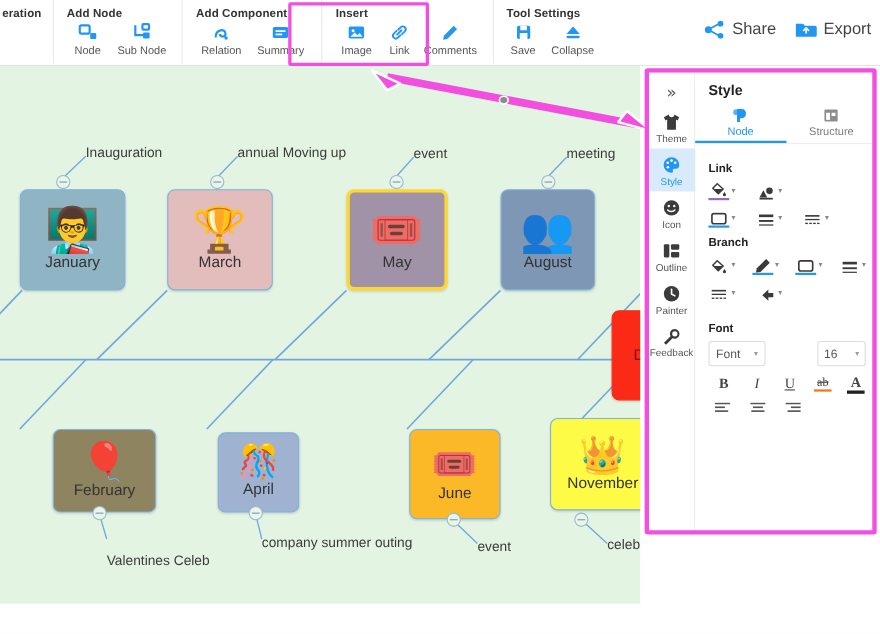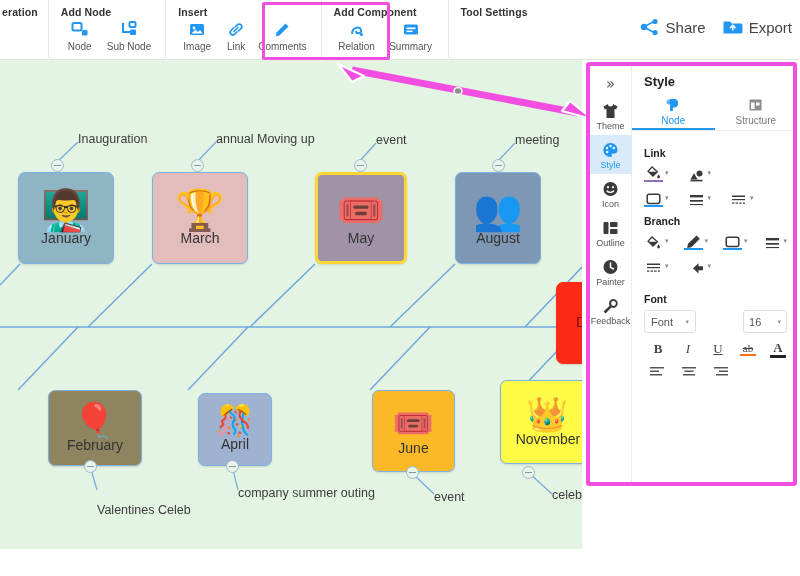--- a/index.html
+++ b/index.html
@@ -34,21 +34,21 @@
   .tb-item.disabled .ic { color:#bcd9ef; }
   .tb-item.disabled .lb { color:#bbb; }
 
   .insert-highlight {
     position:absolute; left:262px; top:2px; width:128px; height:58px;
     border:3px solid #f24fe0; border-radius:2px; pointer-events:none; z-index:6;
   }
   .tb-right {
     position:absolute; right:8px; top:18px; display:flex; align-items:center; gap:16px;
   }
-  .tb-right .ritem { display:flex; align-items:center; gap:6px; cursor:pointer; }
+  .tb-right .ritem { display:flex; gap:6px; cursor:pointer; }
   .tb-right .ritem .ic { color:#2196f3; display:flex; align-items:center;}
   .tb-right .ritem .lb { font-size:15px; color:#444; }
 
   
   .canvas {
     position:absolute; left:0; top:60px; width:582px; height:489px;
     background:#e4f4e3; overflow:hidden;
   }
   .canvas-strip {
     position:absolute; left:0; top:549px; width:582px; height:27px; background:#fff;
@@ -176,20 +176,45 @@
                 <rect x="9.5" y="1" width="6" height="5" rx="1" stroke="currentColor" stroke-width="2" fill="none"></rect>
                 <rect x="10" y="8.5" width="6" height="5.5" rx="1" fill="currentColor"></rect>
               </svg>
           </div>
           <div class="lb">Sub Node</div>
         </div>
       </div>
     </div>
 
     <div class="tb-group">
+      <div class="tb-title">Add Component</div>
+      <div class="tb-items">
+        <div class="tb-item" style="min-width:50px;">
+          <div class="ic">
+            <svg width="18" height="17" viewBox="0 0 18 17">
+                <path d="M4 13c0-7 9-9 9-3 0 3-5 3-5 0" stroke="currentColor" stroke-width="2" fill="none"></path>
+                <circle cx="13.5" cy="13.5" r="1.6" fill="currentColor"></circle>
+              </svg>
+          </div>
+          <div class="lb">Relation</div>
+        </div>
+        <div class="tb-item" style="min-width:54px;">
+          <div class="ic">
+            <svg width="18" height="17" viewBox="0 0 18 17">
+                <rect x="2" y="3.5" width="14" height="10" rx="1.5" fill="currentColor"></rect>
+                <rect x="4.5" y="6.5" width="9" height="1.6" fill="#fff"></rect>
+                <rect x="4.5" y="9.5" width="6" height="1.6" fill="#fff"></rect>
+              </svg>
+          </div>
+          <div class="lb">Summary</div>
+        </div>
+      </div>
+    </div>
+
+    <div class="tb-group">
       <div class="tb-title">Insert</div>
       <div class="tb-items">
         <div class="tb-item">
           <div class="ic">
             <svg width="18" height="17" viewBox="0 0 18 17">
                 <rect x="2" y="3" width="14" height="11" rx="1.5" fill="currentColor"></rect>
                 <circle cx="6" cy="7" r="1.4" fill="#fff"></circle>
                 <path d="M3.5 12.5 7.5 8.5l2.5 2.5 2-2 2.5 3.5z" fill="#fff"></path>
               </svg>
           </div>
@@ -207,47 +232,43 @@
           <div class="ic">
             <svg width="18" height="17" viewBox="0 0 18 17">
                 <path d="M12.5 2.5 15.5 5.5 6.5 14.5 2.8 15.2 3.5 11.5z" fill="currentColor"></path>
               </svg>
           </div>
           <div class="lb">Comments</div>
         </div>
       </div>
     </div>
 
-    <div class="tb-group">
-      <div class="tb-title">Add Component</div>
-      <div class="tb-items">
-        <div class="tb-item" style="min-width:50px;">
-          <div class="ic">
-            <svg width="18" height="17" viewBox="0 0 18 17">
-                <path d="M4 13c0-7 9-9 9-3 0 3-5 3-5 0" stroke="currentColor" stroke-width="2" fill="none"></path>
-                <circle cx="13.5" cy="13.5" r="1.6" fill="currentColor"></circle>
-              </svg>
-          </div>
-          <div class="lb">Relation</div>
-        </div>
-        <div class="tb-item" style="min-width:54px;">
-          <div class="ic">
-            <svg width="18" height="17" viewBox="0 0 18 17">
-                <rect x="2" y="3.5" width="14" height="10" rx="1.5" fill="currentColor"></rect>
-                <rect x="4.5" y="6.5" width="9" height="1.6" fill="#fff"></rect>
-                <rect x="4.5" y="9.5" width="6" height="1.6" fill="#fff"></rect>
-              </svg>
-          </div>
-          <div class="lb">Summary</div>
-        </div>
-      </div>
-    </div>
-
     <div class="tb-group noborder">
       <div class="tb-title">Tool Settings</div>
+      <div class="tb-items">
+        <div class="tb-item" style="min-width:34px;">
+          <div class="ic">
+            <svg width="18" height="17" viewBox="0 0 18 17">
+                <rect x="3" y="2.5" width="12" height="12" rx="1.6" fill="currentColor"></rect>
+                <rect x="6" y="2.5" width="6" height="4" fill="#fff"></rect>
+                <rect x="5.5" y="9" width="7" height="5.5" fill="#fff"></rect>
+              </svg>
+          </div>
+          <div class="lb">Save</div>
+        </div>
+        <div class="tb-item" style="min-width:52px;">
+          <div class="ic">
+            <svg width="18" height="17" viewBox="0 0 18 17">
+                <path d="M9 3 15 10H3z" fill="currentColor"></path>
+                <rect x="3" y="11.5" width="12" height="2.2" rx="1" fill="currentColor"></rect>
+              </svg>
+          </div>
+          <div class="lb">Collapse</div>
+        </div>
+      </div>
     </div>
 
     <div class="tb-right">
       <div class="ritem">
         <div class="ic">
           <svg width="20" height="18" viewBox="0 0 20 18">
               <circle cx="15" cy="3.5" r="2.6" fill="currentColor"></circle>
               <circle cx="15" cy="14.5" r="2.6" fill="currentColor"></circle>
               <circle cx="4" cy="9" r="3.2" fill="currentColor"></circle>
               <path d="M6.5 7.5 13 4M6.5 10.5 13 14" stroke="currentColor" stroke-width="1.6"></path>

